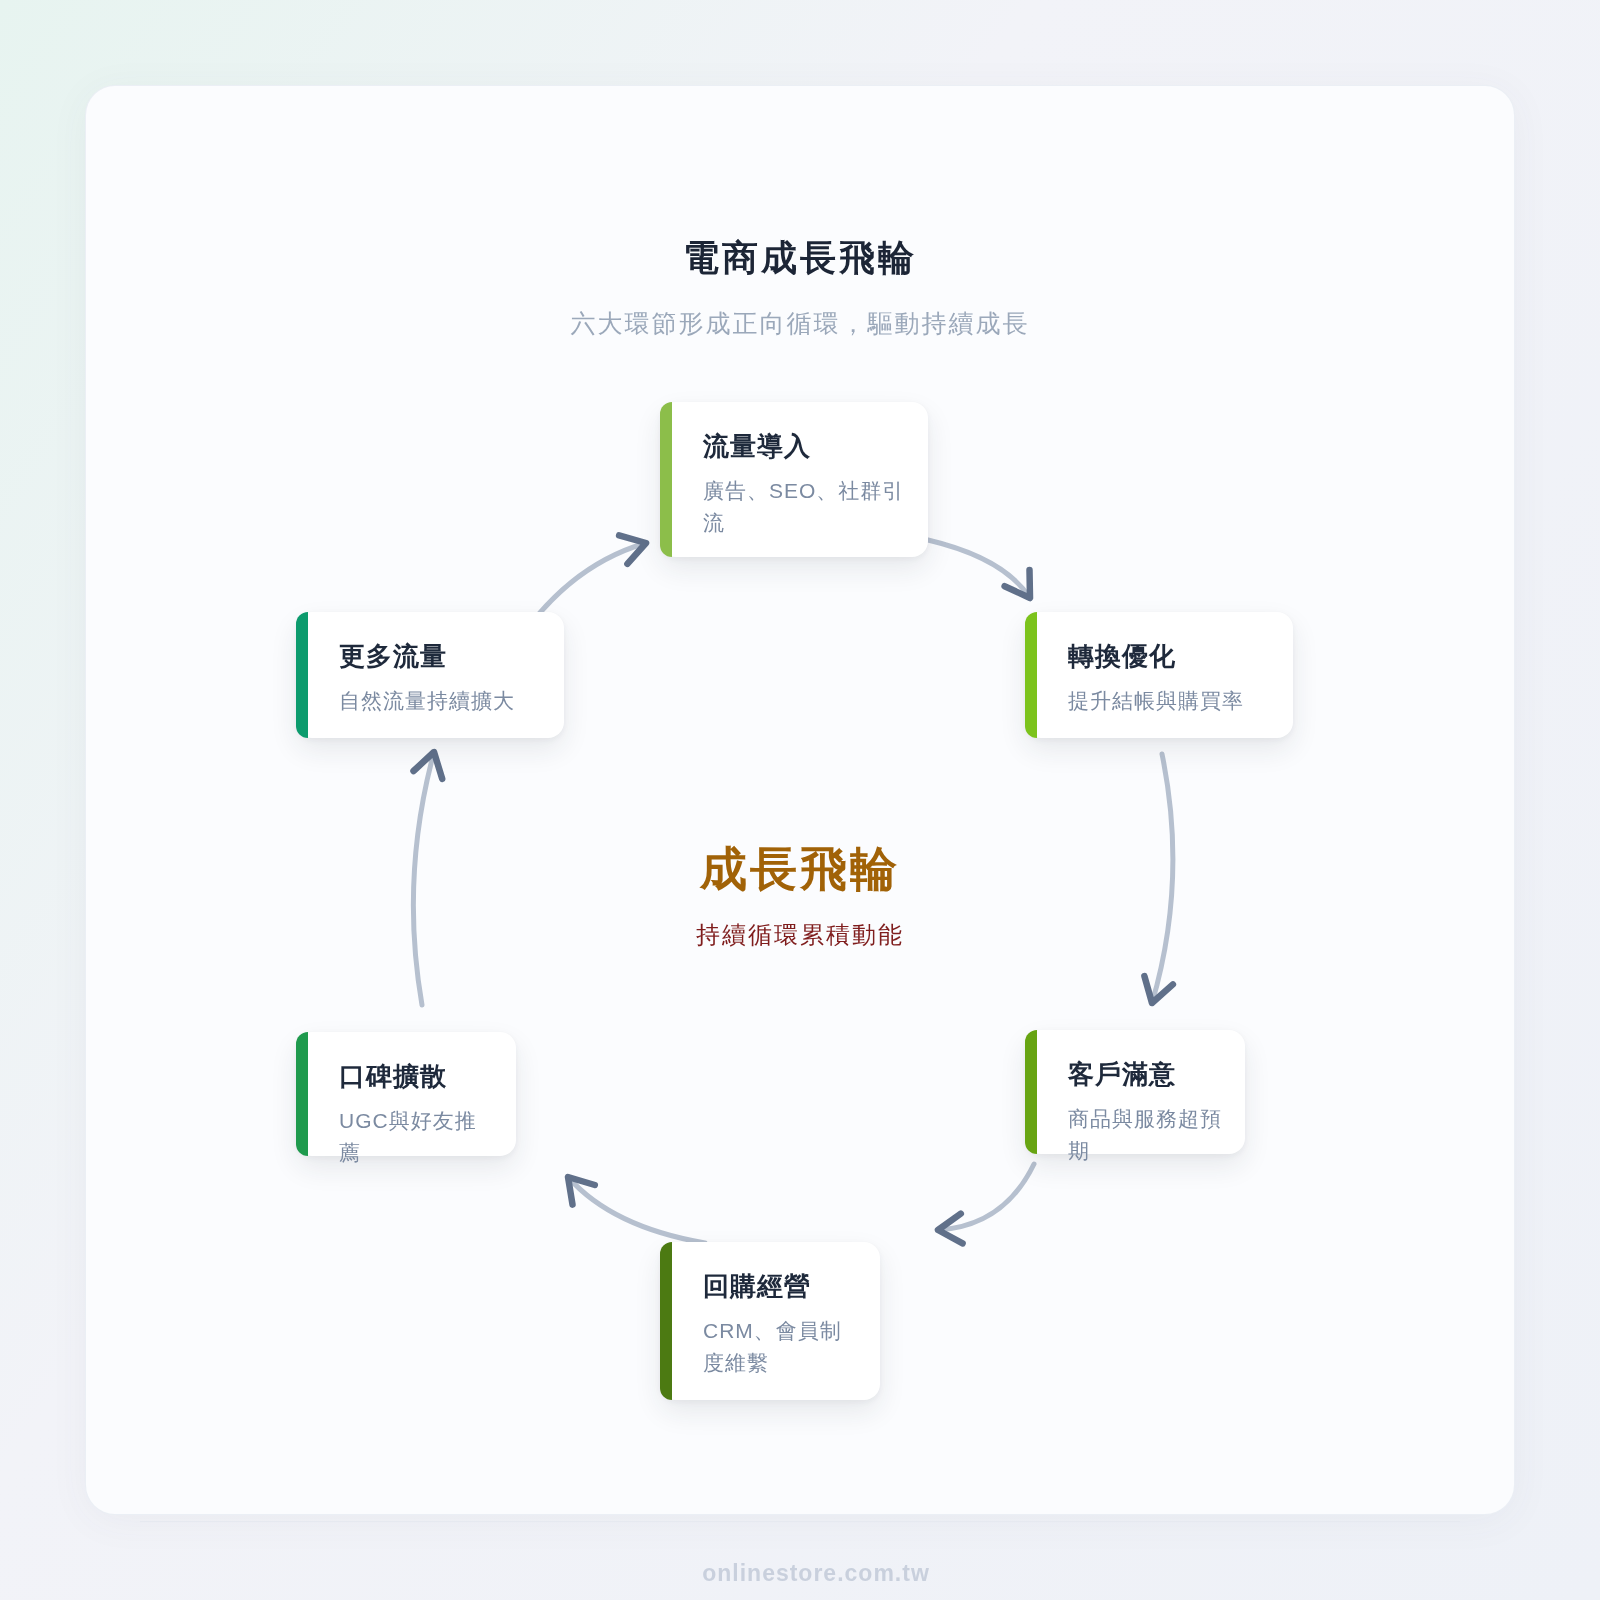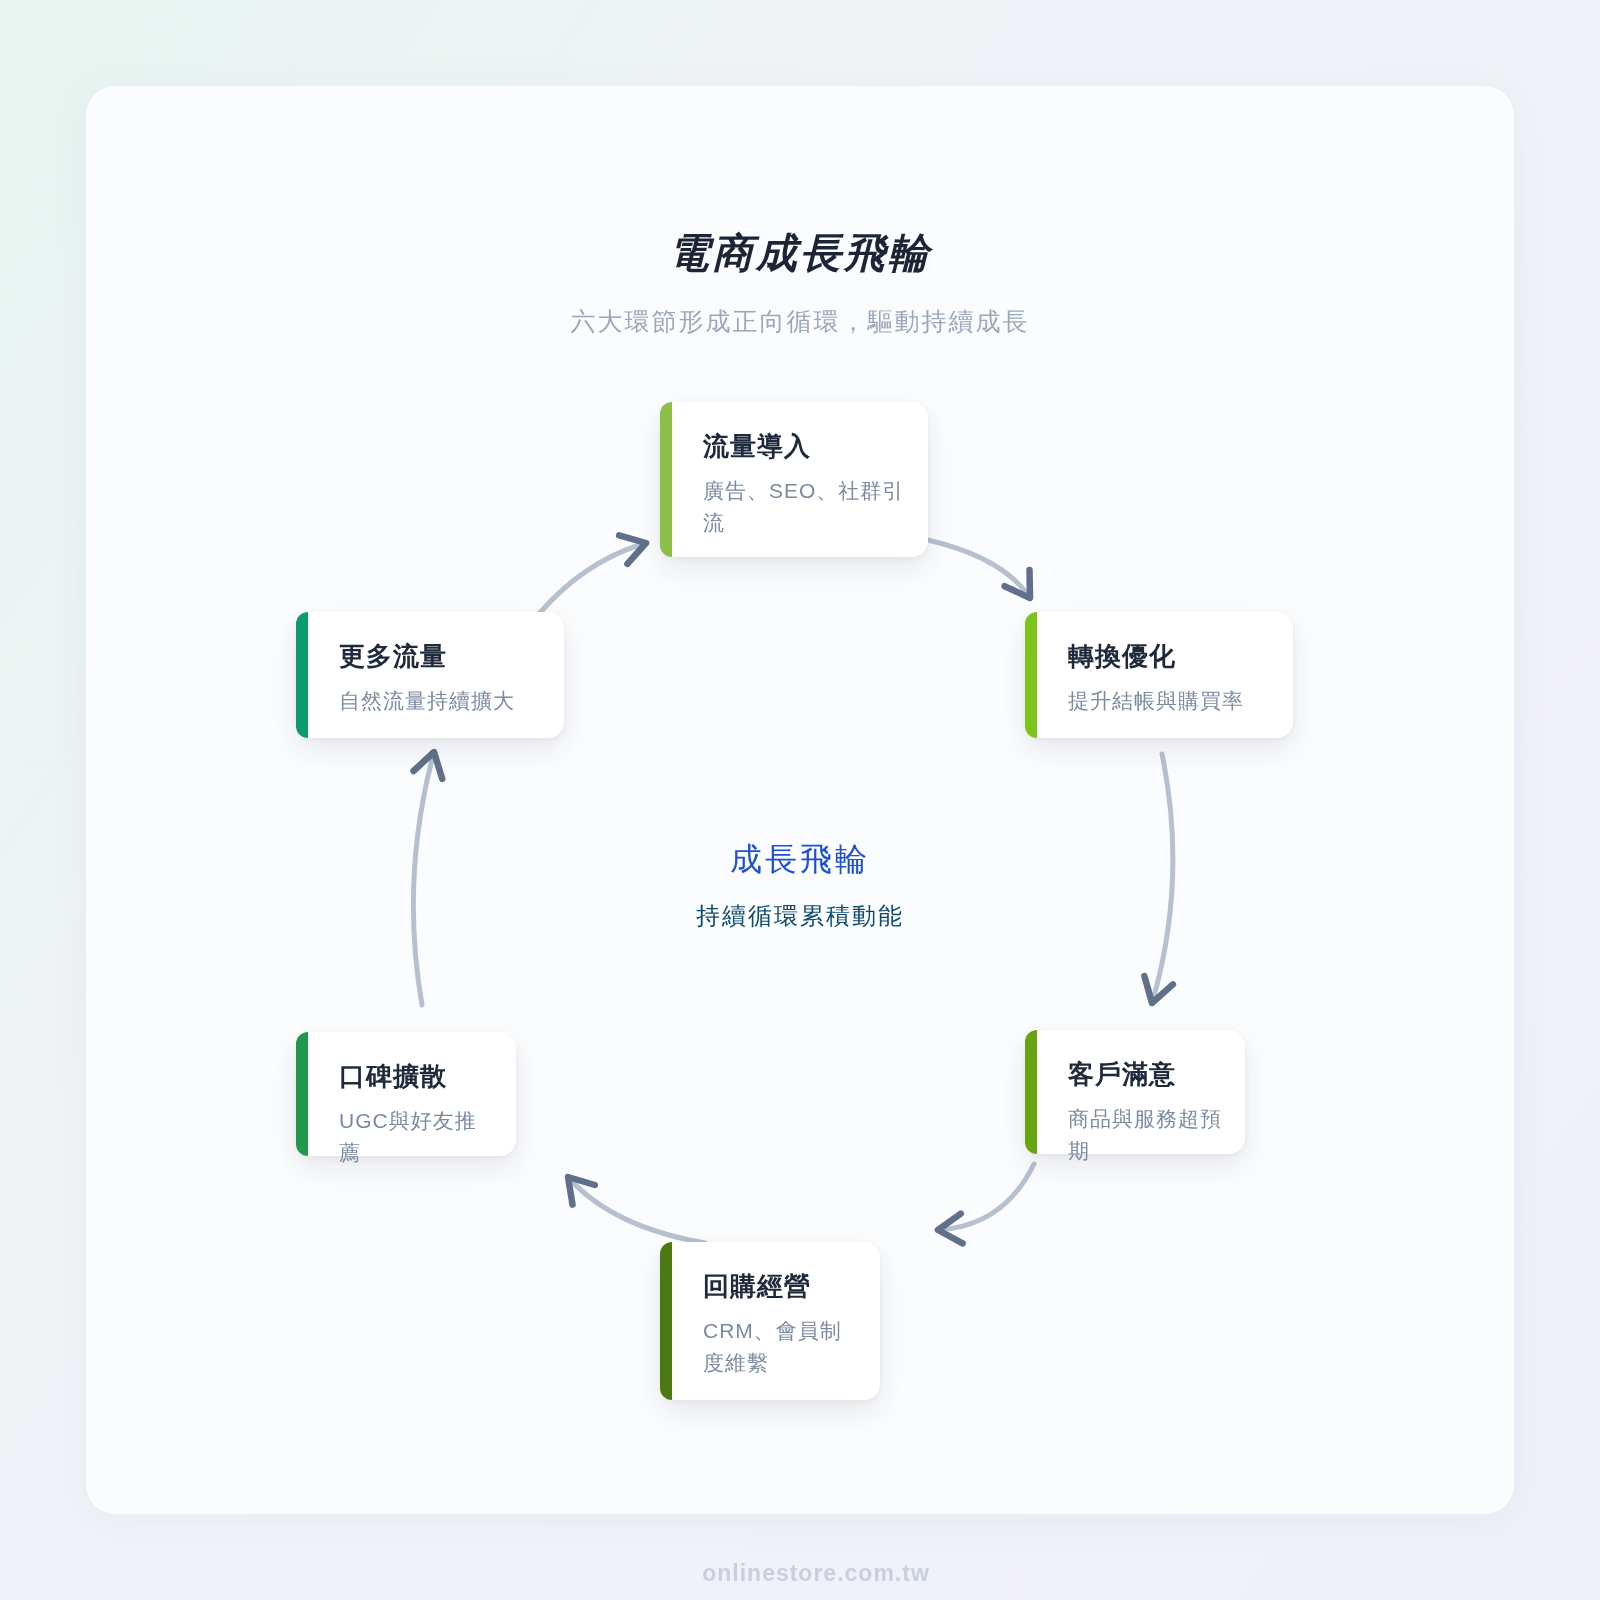--- a/index.html
+++ b/index.html
@@ -10,39 +10,39 @@
   }
   .panel{
     position:absolute;left:85px;top:85px;width:1430px;height:1430px;
     background:#fbfcfe;border-radius:30px;
     border:1px solid rgba(226,232,240,.65);
     box-shadow:0 6px 40px rgba(71,85,105,.05);
     box-sizing:border-box;
   }
   .header{position:absolute;left:0;right:0;top:140px;text-align:center;}
   .header h1{
-    margin:0;font-size:41px;font-weight:700;color:#1c2536;letter-spacing:3px;font-style:italic;
+    margin:8px;font-size:36px;font-weight:700;color:#1c2536;letter-spacing:3px;
   }
   .header .sub{
     margin:24px 0 0;font-size:25px;color:#9ba8ba;letter-spacing:2px;
   }
   svg.arrows{position:absolute;left:0;top:0;width:1600px;height:1600px;}
   .arc{fill:none;stroke:#b6c0cf;stroke-width:5;stroke-linecap:round;}
   .head{fill:none;stroke:#60708a;stroke-width:6.5;stroke-linecap:round;stroke-linejoin:round;}
   .node{
     position:absolute;background:#ffffff;border-radius:16px;box-sizing:border-box;
     box-shadow:0 12px 28px rgba(30,41,59,.09),0 2px 6px rgba(30,41,59,.05);
     padding:27px 18px 24px 43px;
   }
   .accent{position:absolute;left:0;top:0;bottom:0;width:12px;border-radius:16px 0 0 16px;}
   .node h3{margin:0 0 11px;font-size:26px;font-weight:700;color:#1e293b;letter-spacing:1px;}
   .node p{margin:0;font-size:21px;color:#7b8aa1;line-height:1.5;letter-spacing:1px;}
   .center-label{position:absolute;left:0;right:0;top:838px;text-align:center;}
-  .center-title{font-size:32px;font-weight:400;color:#1d4ed8;letter-spacing:3px;}
-  .center-sub{margin-top:18px;font-size:24px;color:#0c4a6e;letter-spacing:2px;}
+  .center-title{font-size:47px;font-weight:700;color:#a16207;letter-spacing:3px;}
+  .center-sub{margin-top:18px;font-size:24px;color:#7f1d1d;letter-spacing:2px;}
   .divider{position:absolute;left:140px;right:140px;top:1521px;height:1px;background:#e6e9f0;}
   .footer{
     position:absolute;left:0;right:0;top:1560px;text-align:center;
     font-size:23px;font-weight:600;color:#c9d0dd;letter-spacing:1px;padding-left:32px;
   }
 </style>
 </head>
 <body>
 
 <div class="panel">

